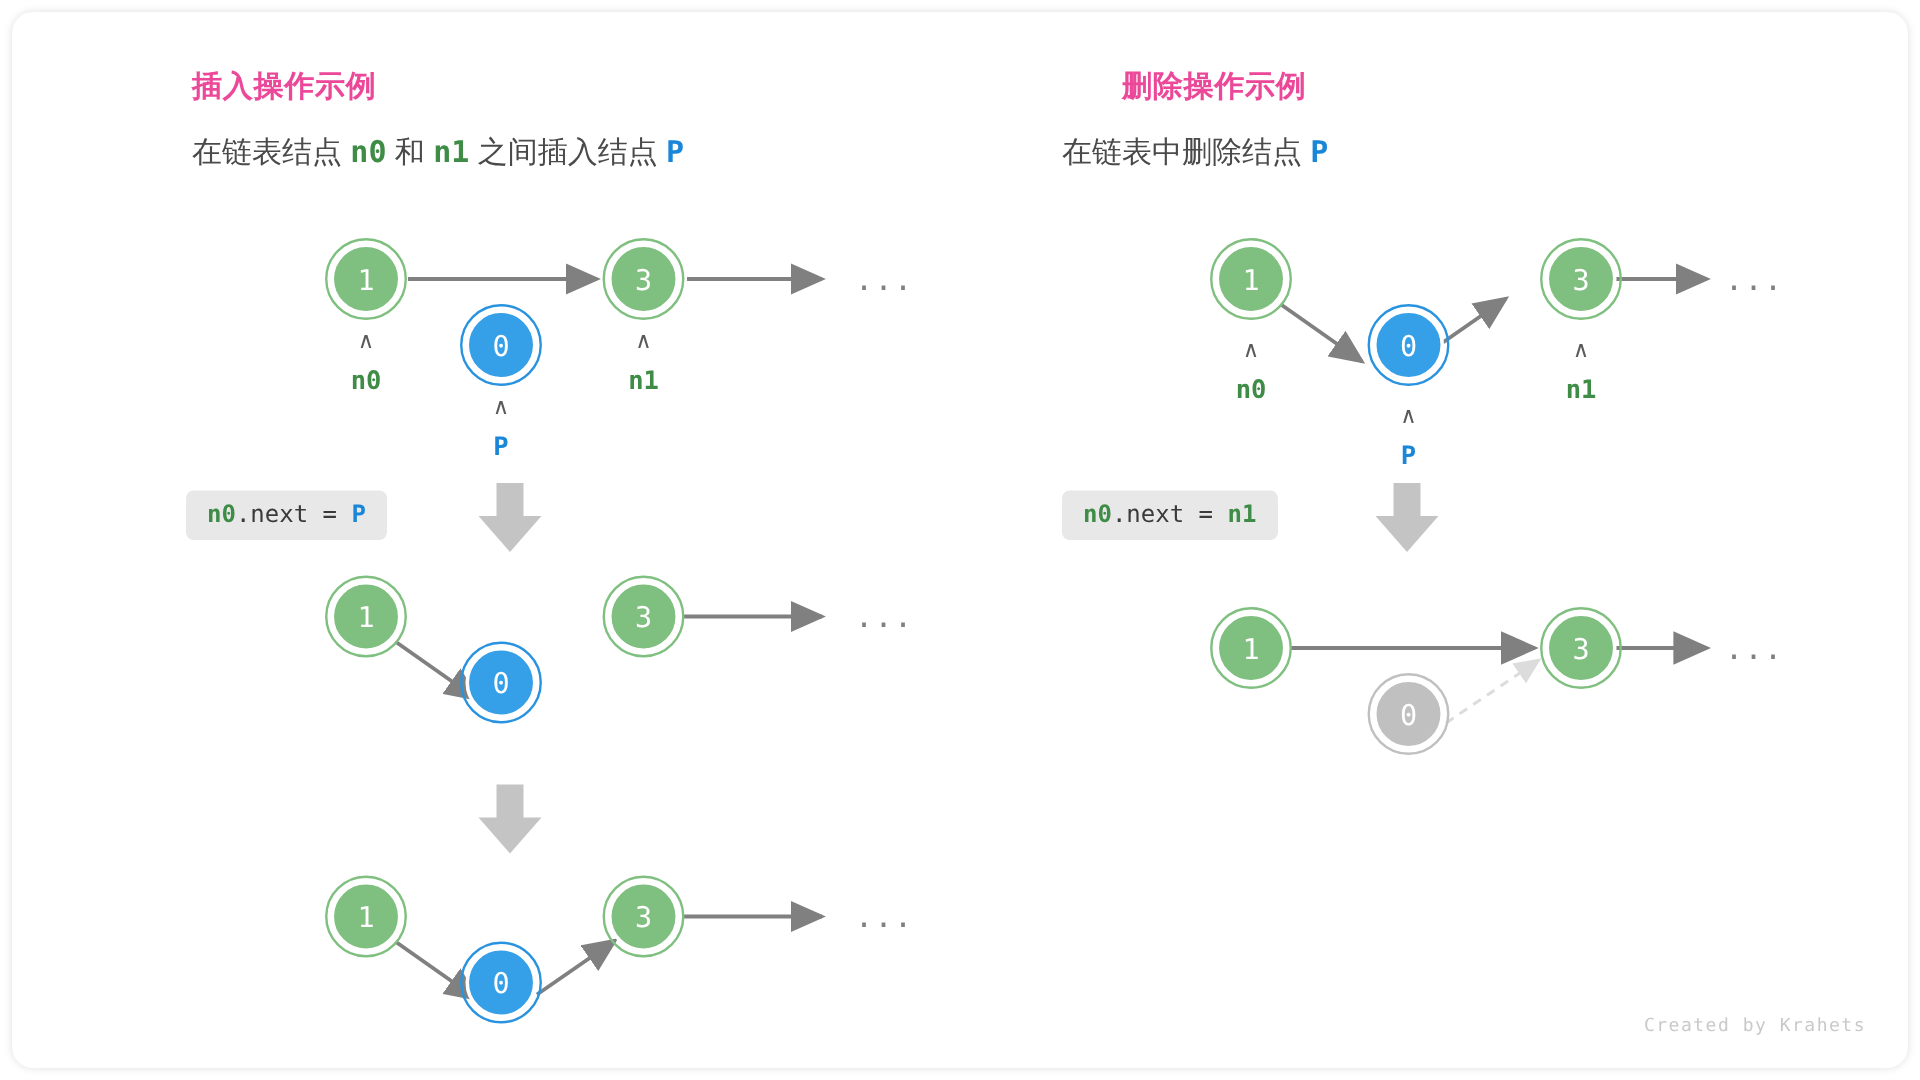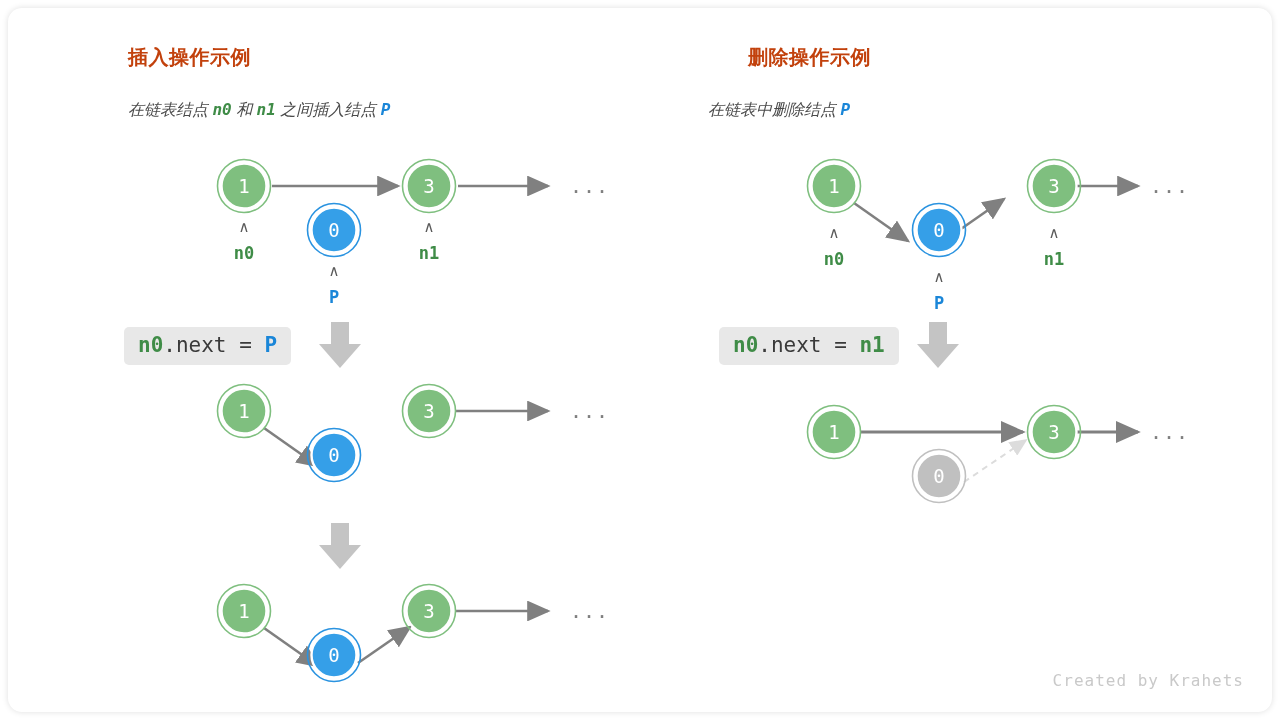--- a/index.html
+++ b/index.html
@@ -23,61 +23,60 @@
   }
   .col { position: absolute; top: 0; height: 704px; }
   #col-left  { left: 110px; width: 580px; }
   #col-right { left: 700px; width: 560px; }
 
   .panel-title {
     position: absolute;
     top: 36px;
     font-size: 20px;
     font-weight: bold;
-    color: #c2410c;
+    color: #ec4899;
     letter-spacing: 0.5px;
     white-space: nowrap;
   }
   .panel-sub {
     position: absolute;
-    top: 92px;
-    font-size: 16px;
+    top: 80px;
+    font-size: 20px;
     color: #4a4a4a;
     white-space: nowrap;
-    font-style: italic;
   }
   .mono {
     font-family: "DejaVu Sans Mono", "Liberation Mono", monospace;
     font-weight: bold;
   }
   .c-green { color: #3f8c47; }
   .c-blue  { color: #1a86d8; }
 
   .code-box {
     position: absolute;
     background: #e8e8e8;
     border-radius: 5px;
     padding: 7px 14px 8px 14px;
     font-family: "DejaVu Sans Mono", "Liberation Mono", monospace;
-    font-size: 21px;
+    font-size: 16px;
     color: #3a3a3a;
     white-space: nowrap;
     line-height: 1.1;
   }
   .code-box .kw { font-weight: bold; }
   .code-box .plain { color: #3a3a3a; font-weight: normal; }
 
   .svg-stage { position: absolute; }
 
   .footer {
     position: absolute;
     right: 28px;
     bottom: 22px;
     font-family: "DejaVu Sans Mono", "Liberation Mono", monospace;
-    font-size: 16px;
+    font-size: 12px;
     color: #c9c9c9;
     letter-spacing: 1px;
   }
   text { font-family: "DejaVu Sans Mono", "Liberation Mono", monospace; }
   .node-val { font-size: 19px; fill: #ffffff; font-weight: normal; }
   .node-val-gray { font-size: 19px; fill: #ffffff; }
   .lbl { font-size: 17px; font-weight: bold; }
   .lbl-green { fill: #3f8c47; }
   .lbl-blue  { fill: #1a86d8; }
   .caret { font-size: 15px; fill: #5a5a5a; font-family: "DejaVu Sans", sans-serif; }
@@ -227,21 +226,21 @@
         <circle cx="346" cy="40" r="26.5" fill="none" stroke="#7fbf7f" stroke-width="1.6"></circle>
         <circle cx="346" cy="40" r="22.5" fill="#7fbf7f" stroke="#ffffff" stroke-width="2.4"></circle>
         <text class="node-val" x="346" y="47" text-anchor="middle">3</text>
       </g>
       <text class="caret" x="346" y="92" text-anchor="middle">∧</text>
       <text class="lbl lbl-green" x="346" y="119" text-anchor="middle">n1</text>
 
       <text x="442" y="47" font-size="20" fill="#808080" letter-spacing="1">...</text>
     </svg>
 
-    <div class="code-box" style="left:0px; top:319px;margin-left:11px;">
+    <div class="code-box" style="left:0px; top:319px;">
       <span class="kw c-green">n0</span><span class="plain">.next = </span><span class="kw c-green">n1</span>
     </div>
 
     <svg class="svg-stage" style="left:208px; top:312px;" width="50" height="52">
       <path d="M13,2 L31,2 L31,24 L43,24 L22,48 L1,24 L13,24 Z" fill="#c4c4c4"></path>
     </svg>
 
     <svg class="svg-stage" style="left:0px; top:386px;" width="500" height="130">
       <line x1="152" y1="38" x2="315" y2="38" stroke="#808080" stroke-width="2.8" marker-end="url(#ah)"></line>
       <line x1="256" y1="88" x2="318" y2="46" stroke="#dcdcdc" stroke-width="2" stroke-dasharray="6 5" marker-end="url(#ah-light)"></line>

